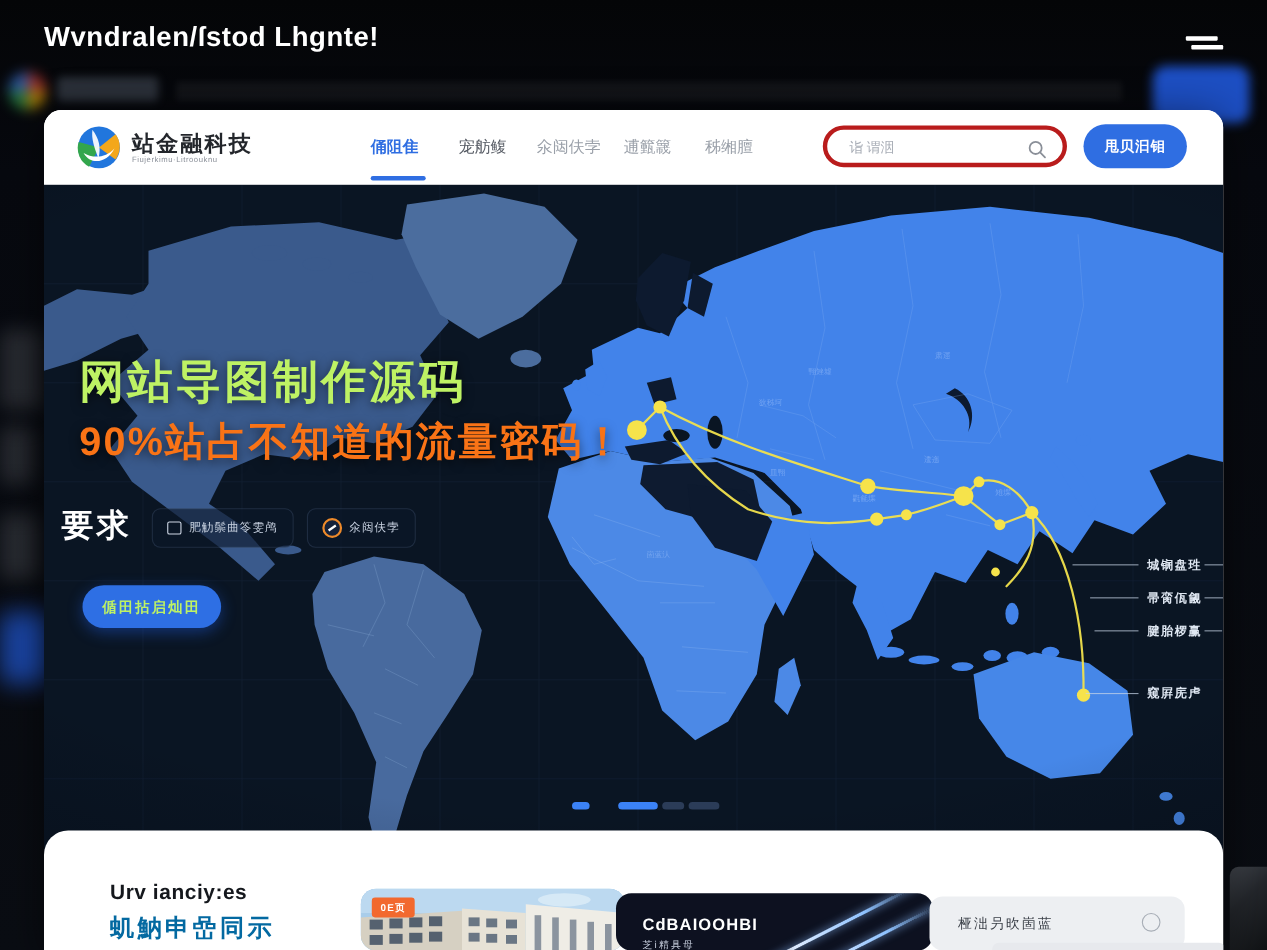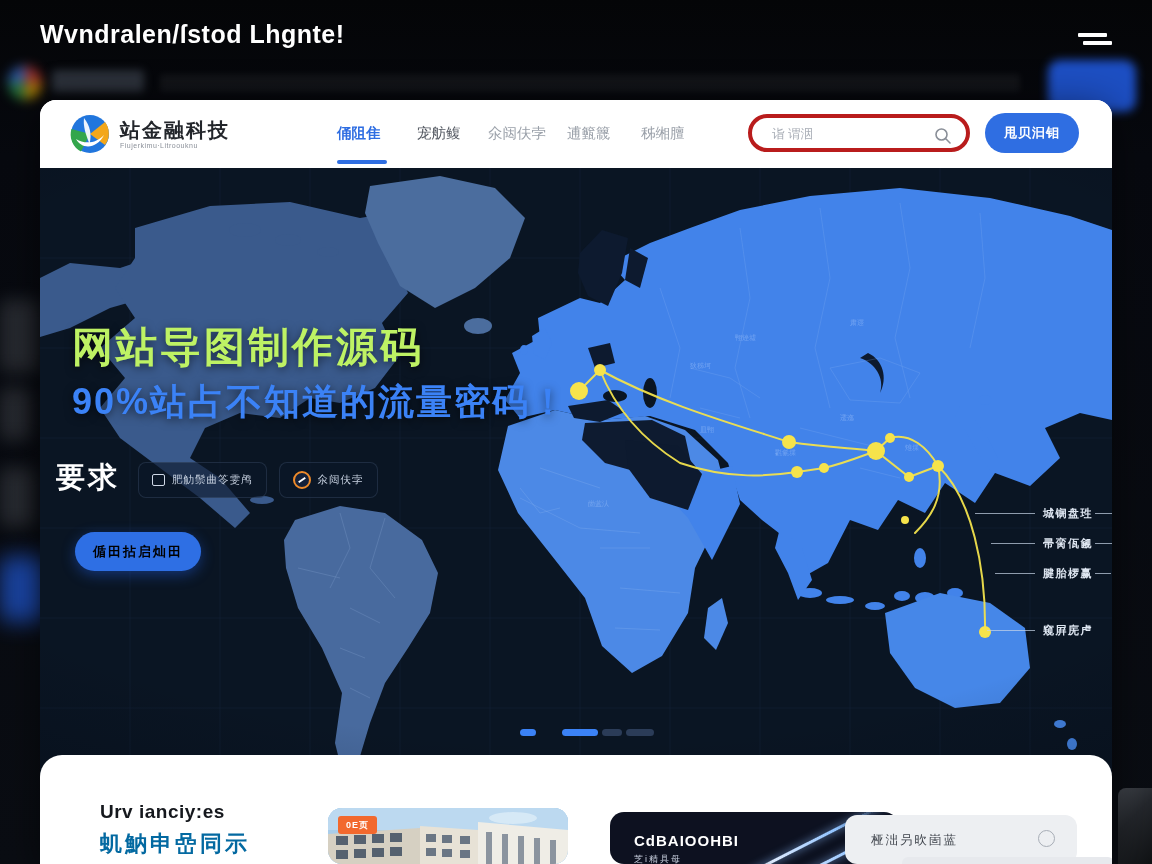--- a/index.html
+++ b/index.html
@@ -50,50 +50,50 @@
   .hdr-btn{position:absolute;left:945px;top:13px;width:94px;height:40px;border-radius:20px;background:#2f6ee2;
            color:#fff;font-size:13px;font-weight:bold;text-align:center;line-height:40px;letter-spacing:1px;}
 
   
   .hero{position:absolute;left:0;top:68px;width:1072px;height:640px;background:#0a1523;overflow:hidden;}
   .hero svg.map{position:absolute;left:0;top:0;}
   .hero-shade{position:absolute;inset:0;background:
       radial-gradient(120% 90% at 50% 40%,rgba(0,0,0,0) 55%,rgba(2,6,14,.55) 100%);pointer-events:none;}
   .hero-t1{left:32px;top:152px;color:#bef264;font-size:41px;font-weight:900;letter-spacing:3px;
            text-shadow:0 2px 10px rgba(0,0,0,.6);}
-  .hero-t2{left:32px;top:210px;color:#3b82f6;font-size:36px;font-weight:900;letter-spacing:2px;
+  .hero-t2{left:32px;top:210px;color:#f97316;font-size:36px;font-weight:900;letter-spacing:2px;
            text-shadow:0 2px 10px rgba(0,0,0,.6);}
   .req-row{left:16px;top:280px;height:36px;display:flex;align-items:flex-end;gap:12px;margin-top:14px;}
   .req-label{color:#fff;font-size:29px;font-weight:900;letter-spacing:3px;margin-right:6px;}
   .req-badge{height:34px;display:flex;align-items:center;gap:7px;padding:0 13px;border-radius:8px;
              background:rgba(12,22,40,.62);border:1px solid rgba(120,150,190,.18);
              color:#c9d3e2;font-size:10.5px;letter-spacing:1px;}
   .chip-icon{width:11px;height:10px;border:1.5px solid #cfd8e6;border-radius:2px;display:inline-block;}
   .ring-icon{width:18px;height:18px;border-radius:50%;border:2.5px solid #ee8a2a;box-sizing:border-box;position:relative;background:#14213a;}
   .ring-icon::after{content:"";position:absolute;left:3px;top:6px;width:8px;height:2px;background:#fff;transform:rotate(-35deg);}
-  .hero-cta{left:35px;top:364px;width:126px;height:39px;border-radius:20px;background:#2e6fe4;color:#000000;
+  .hero-cta{left:35px;top:364px;width:126px;height:39px;border-radius:20px;background:#2e6fe4;color:#bef264;
             font-size:13px;font-weight:bold;text-align:center;line-height:39px;letter-spacing:2px;
             box-shadow:0 4px 14px rgba(30,90,220,.45);}
   .callout{height:14px;color:#dfe7f2;font-size:11px;font-weight:bold;letter-spacing:1.5px;white-space:nowrap;}
   .callout .line-l,.callout .line-r{position:absolute;top:7px;height:1px;background:rgba(200,214,232,.7);}
   .callout .txt{position:absolute;left:0;top:0;}
   .pag{position:absolute;top:561px;height:7px;border-radius:3.5px;}
   .pag.p1{left:480px;width:16px;background:#3b82f6;}
   .pag.p2{left:522px;width:36px;background:#3b82f6;}
   .pag.p3{left:562px;width:20px;background:#2b3c58;}
   .pag.p4{left:586px;width:28px;background:#2b3c58;}
 
   
   .sheet{position:absolute;left:0;top:655px;width:1072px;height:109px;background:#fff;border-radius:22px 22px 0 0;}
   .sheet-h-en{position:absolute;left:60px;top:46px;font-size:19px;font-weight:bold;color:#15181d;letter-spacing:.5px;}
   .sheet-h-cn{position:absolute;left:60px;top:74px;font-size:22px;font-weight:bold;color:#0369a1;letter-spacing:3px;}
   .card1{position:absolute;left:288px;top:53px;width:240px;height:56px;border-radius:14px;overflow:hidden;background:#9cc6e8;}
   .card1 .badge{position:absolute;left:10px;top:8px;height:18px;padding:0 8px;background:#f2692e;border-radius:3px;
                 color:#fff;font-size:9px;font-weight:bold;line-height:18px;letter-spacing:1px;}
-  .card2{position:absolute;left:570px;top:57px;width:288px;height:52px;border-radius:14px;overflow:hidden;background:#0d1120;}
+  .card2{position:absolute;left:520px;top:57px;width:288px;height:52px;border-radius:14px;overflow:hidden;background:#0d1120;}
   .card2 .streak{position:absolute;height:3px;background:linear-gradient(90deg,rgba(160,200,255,0),#dceaff 35%,#8fc2ff 70%,rgba(120,170,255,0));
                  box-shadow:0 0 8px rgba(140,190,255,.9);transform:rotate(-27deg);}
   .card2 .s1{left:90px;top:34px;width:200px;}
   .card2 .s2{left:110px;top:52px;width:200px;}
   .card2 .title{position:absolute;left:24px;top:20px;color:#fff;font-size:15px;font-weight:900;letter-spacing:1px;}
   .card2 .sub{position:absolute;left:24px;top:41px;color:#c6cddc;font-size:9px;letter-spacing:2px;}
   .card3{position:absolute;left:805px;top:60px;width:232px;height:49px;border-radius:12px;background:#edeff2;}
   .card3 .lbl{position:absolute;left:26px;top:17px;font-size:12.5px;color:#3a3f47;letter-spacing:2px;}
   .card3 .radio{position:absolute;right:22px;top:15px;width:17px;height:17px;border:1.5px solid #a7adb6;border-radius:50%;box-sizing:border-box;}
   .card3-row2{position:absolute;left:862px;top:102px;width:212px;height:10px;border-radius:6px 6px 0 0;background:#e7e9ed;}

